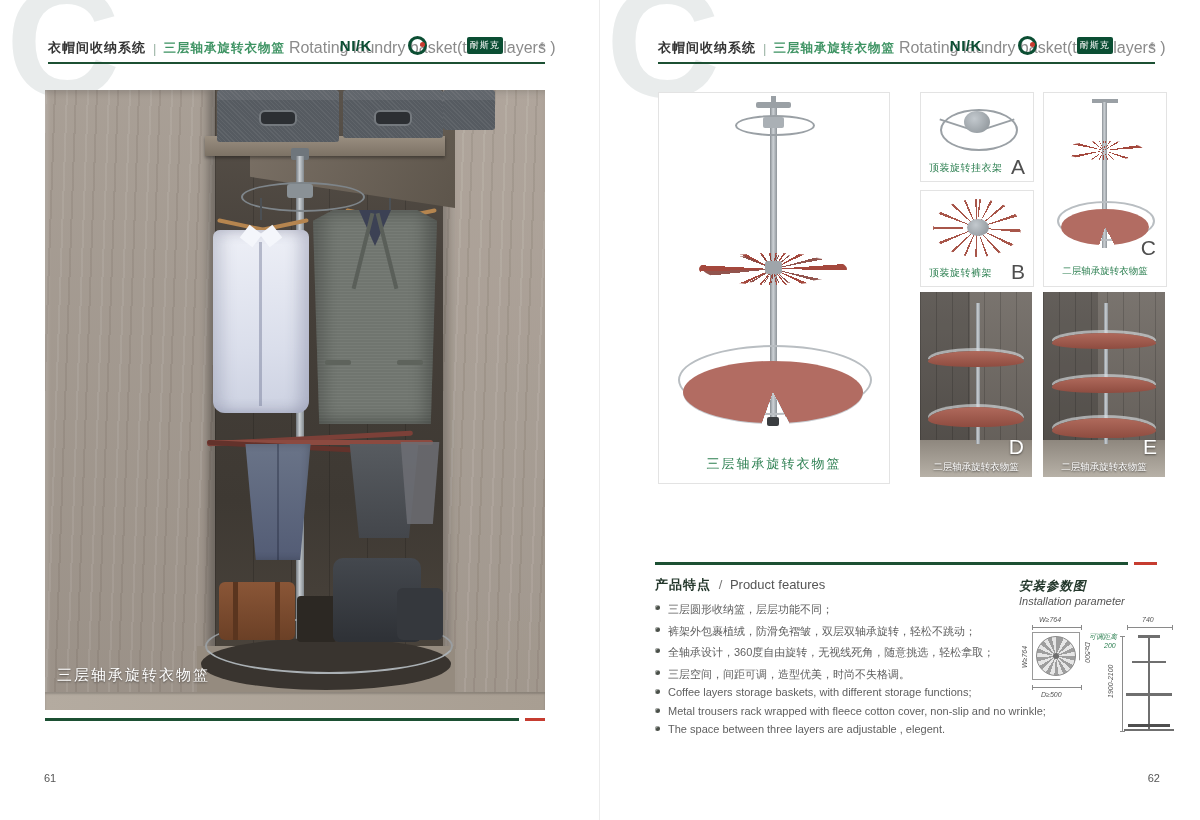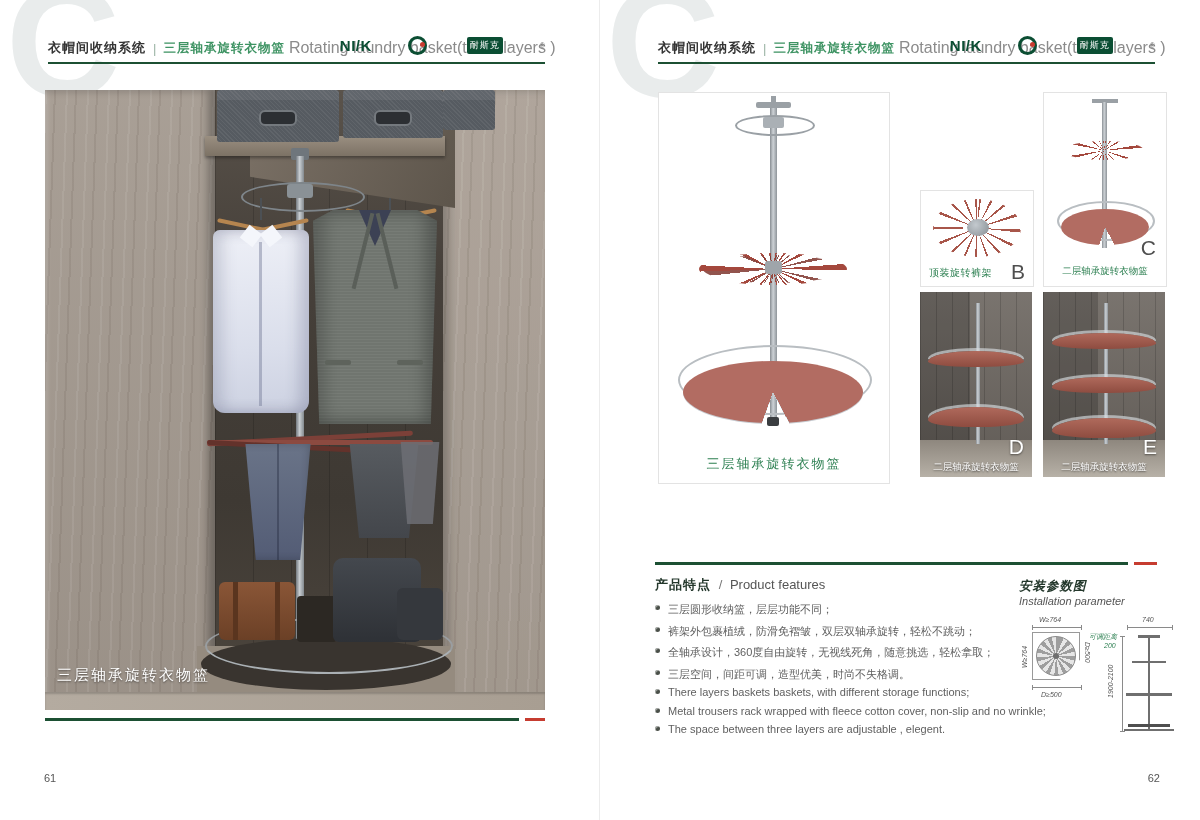--- a/index.html
+++ b/index.html
@@ -312,20 +312,28 @@
     <div class="md-ring-hub"></div>
     <div class="md-fan"></div>
     <div class="md-fan2"></div>
     <div class="md-fan-hub"></div>
     <div class="md-rail"></div>
     <div class="md-tray"></div>
     <div class="md-foot"></div>
     <div class="main-caption">三层轴承旋转衣物篮</div>
   </div>
 
+  <div class="panel thumbA">
+    <div class="tvA-ring"></div>
+    <div class="tvA-armL"></div>
+    <div class="tvA-armR"></div>
+    <div class="tvA-hub"></div>
+    <div class="thumb-label">顶装旋转挂衣架</div>
+    <div class="thumb-letter">A</div>
+  </div>
   <div class="panel thumbB">
     <div class="tvB-fan"></div>
     <div class="tvB-hub"></div>
     <div class="thumb-label">顶装旋转裤架</div>
     <div class="thumb-letter">B</div>
   </div>
 
   <div class="panel thumbC">
     <div class="tvC-flange"></div>
     <div class="tvC-pole"></div>
@@ -365,21 +373,21 @@
       <span class="sep">/</span>
       <span class="en">Product features</span>
     </div>
     <ul class="blist cn">
       <li><span class="dot"></span><span>三层圆形收纳篮，层层功能不同；</span></li>
       <li><span class="dot"></span><span>裤架外包裹植绒，防滑免褶皱，双层双轴承旋转，轻松不跳动；</span></li>
       <li><span class="dot"></span><span>全轴承设计，360度自由旋转，无视线死角，随意挑选，轻松拿取；</span></li>
       <li><span class="dot"></span><span>三层空间，间距可调，造型优美，时尚不失格调。</span></li>
     </ul>
     <ul class="blist en">
-      <li><span class="dot"></span><span>There layers baskets baskets, with different storage functions;</span></li>
+      <li><span class="dot"></span><span>Coffee layers storage baskets, with different storage functions;</span></li>
       <li><span class="dot"></span><span>Metal trousers rack wrapped with fleece cotton cover, non-slip and no wrinkle;</span></li>
       <li><span class="dot"></span><span>The space between three layers are adjustable , elegent.</span></li>
     </ul>
   </div>
 
   <div class="install">
     <div class="inst-title-cn">安装参数图</div>
     <div class="inst-title-en">Installation parameter</div>
 
     <div class="dim" style="left:28px;top:40px;">W≥764</div>

